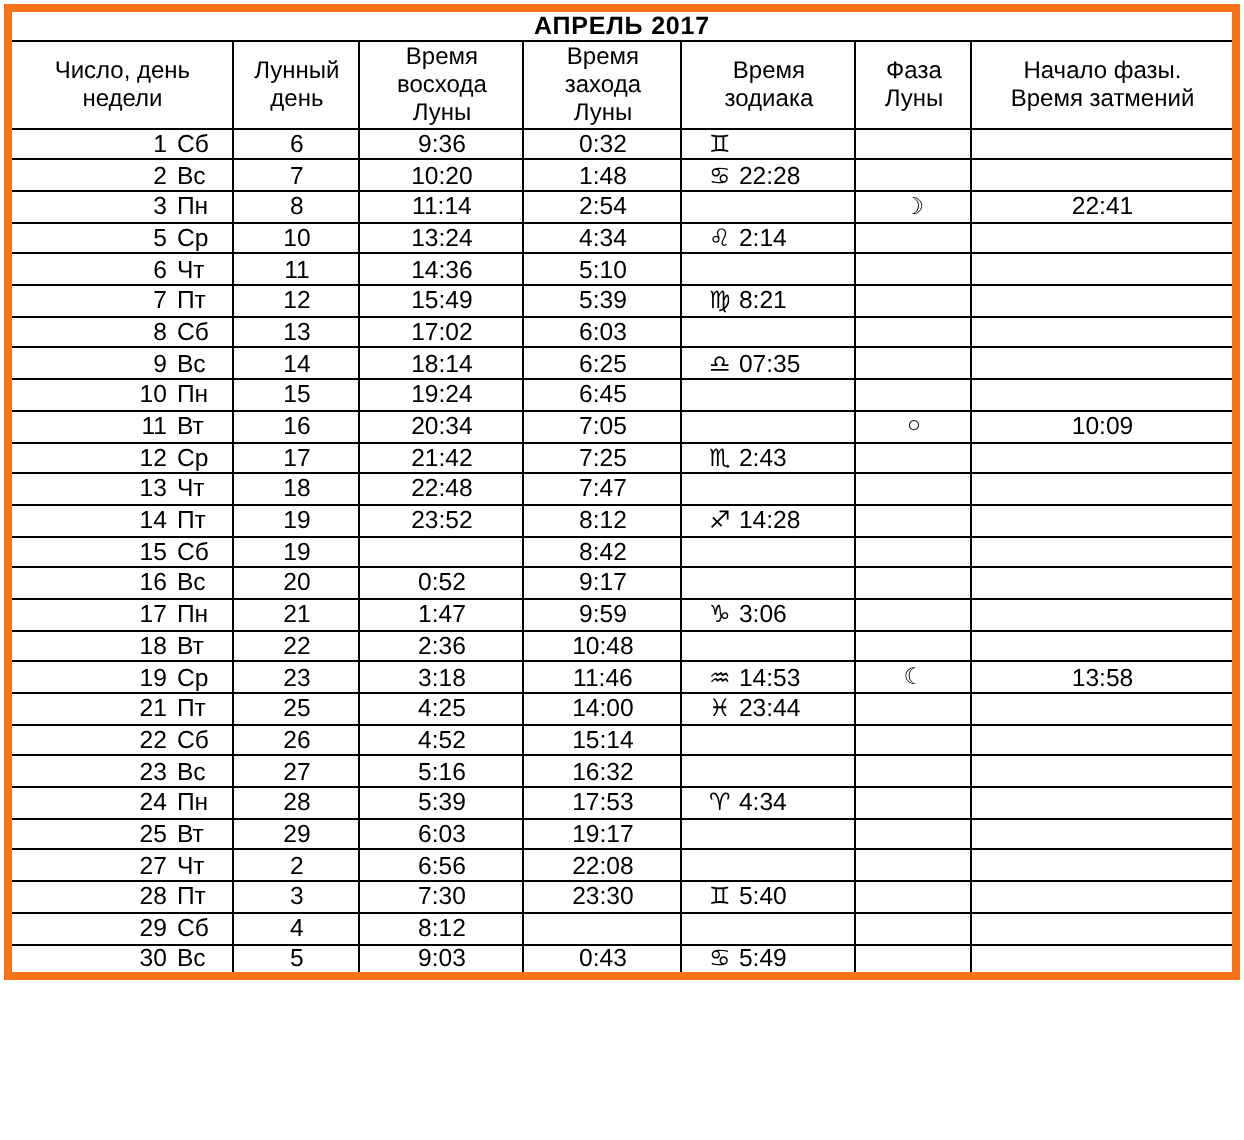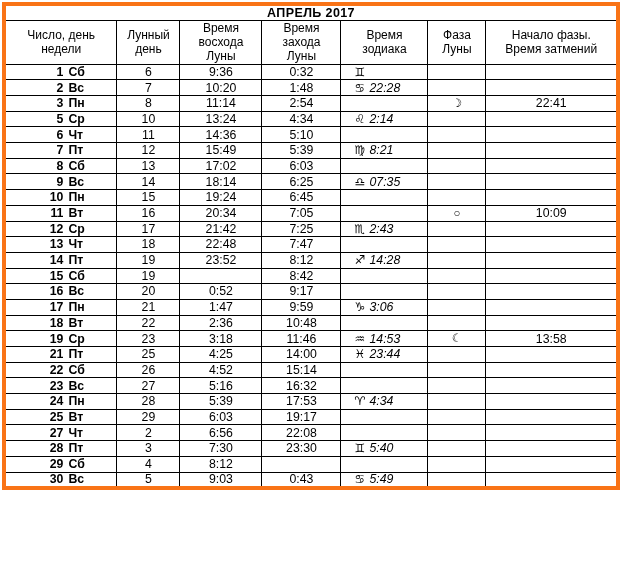--- a/index.html
+++ b/index.html
@@ -42,26 +42,26 @@
     line-height: 1.2;
   }
   .data-row td {
     height: 15.7px;
     font-size: 12.3px;
     line-height: 1;
     vertical-align: middle;
     white-space: nowrap;
   }
   .c-center { text-align: center; }
-  .c-date { text-align: right; padding-right: 28px; font-weight: bold; }
+  .c-date { text-align: right; padding-right: 8px; }
   .d-num { display: inline-block; text-align: right; }
   .d-wd  { display: inline-block; width: 20px; text-align: left; margin-left: 5px; }
   .c-zodiac { text-align: left; padding-left: 13px; }
   .zodiac-sign { display: inline-block; min-width: 12px; font-size: 12px; }
-  .zodiac-time { margin-left: 3px; font-style: italic; }
+  .zodiac-time { margin-left: 3px; }
   .phase-sym { font-size: 11.5px; }
 </style>
 </head>
 <body>
 
 <div>
   <table class="calendar">
     <colgroup>
       <col style="width:113px">
       <col style="width:63px">

